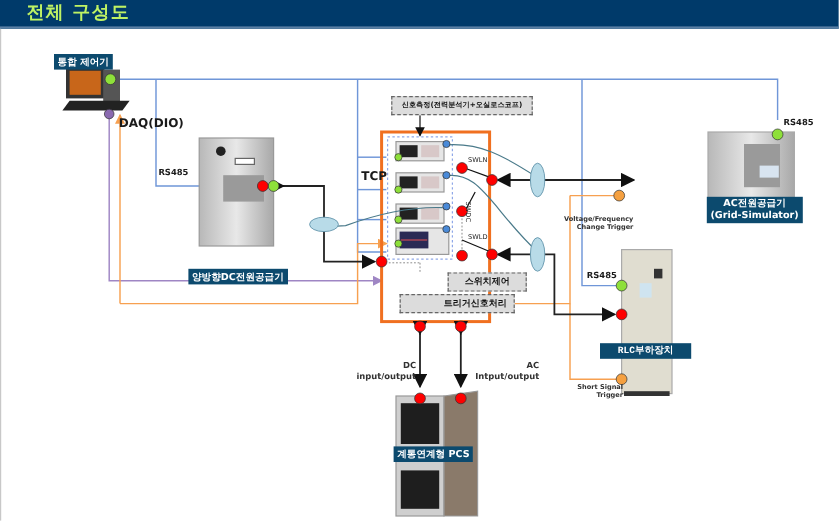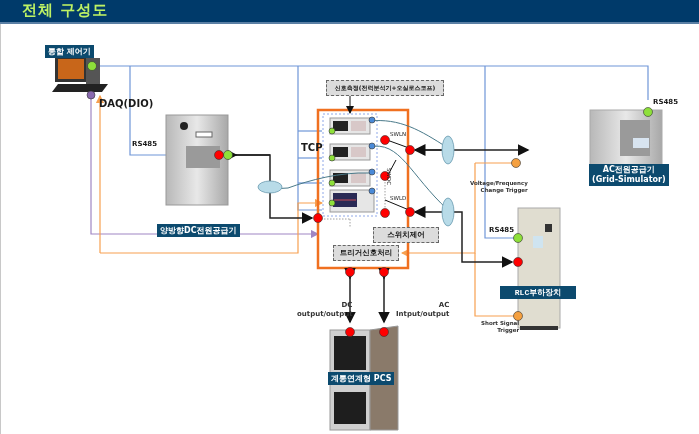--- a/index.html
+++ b/index.html
@@ -194,33 +194,33 @@
   <div>AC전원공급기</div>
   <div>(Grid-Simulator)</div>
 </div>
 <div class="lbl" style="left:489px;top:226px;font-size:7px;">RS485</div>
 <div class="redlbl" style="left:500px;top:286px;width:70px;font-family:Liberation Mono, monospace;">RLC부하장치</div>
 <div class="redlbl" style="left:328px;top:372px;width:60px;">계통연계형 PCS</div>
 
 <div class="graybox" style="left:326px;top:80px;width:116px;font-size:6px;">신호측정(전력분석기+오실로스코프)</div>
 <div class="lbl" style="left:301px;top:142px;">TCP</div>
 <div class="graybox" style="left:333px;top:227px;width:64px;margin-left:40px;">스위치제어</div>
-<div class="graybox" style="left:333px;top:245px;width:64px;">트리거신호처리</div>
+<div class="graybox" style="left:333px;top:245px;width:64px;padding-left:30px;">트리거신호처리</div>
 <div class="sw" style="left:390px;top:131px;">SWLN</div>
 <div class="sw" style="left:392px;top:168px;transform:rotate(90deg);transform-origin:left top;">SWDC</div>
 <div class="sw" style="left:390px;top:195px;">SWLD</div>
 
 <div class="tiny" style="left:470px;top:180px;">
   <div>Voltage/Frequency</div>
   <div>Change Trigger</div>
 </div>
 <div class="tiny" style="left:481px;top:320px;">
   <div>Short Signal</div>
   <div>Trigger</div>
 </div>
 <div class="tiny" style="left:297px;top:301px;font-size:7px;line-height:9px;">
   <div>DC</div>
-  <div>output/output</div>
+  <div>input/output</div>
 </div>
 <div class="tiny" style="left:396px;top:301px;font-size:7px;line-height:9px;">
   <div>AC</div>
   <div>Intput/output</div>
 </div>
 
 </body></html>

